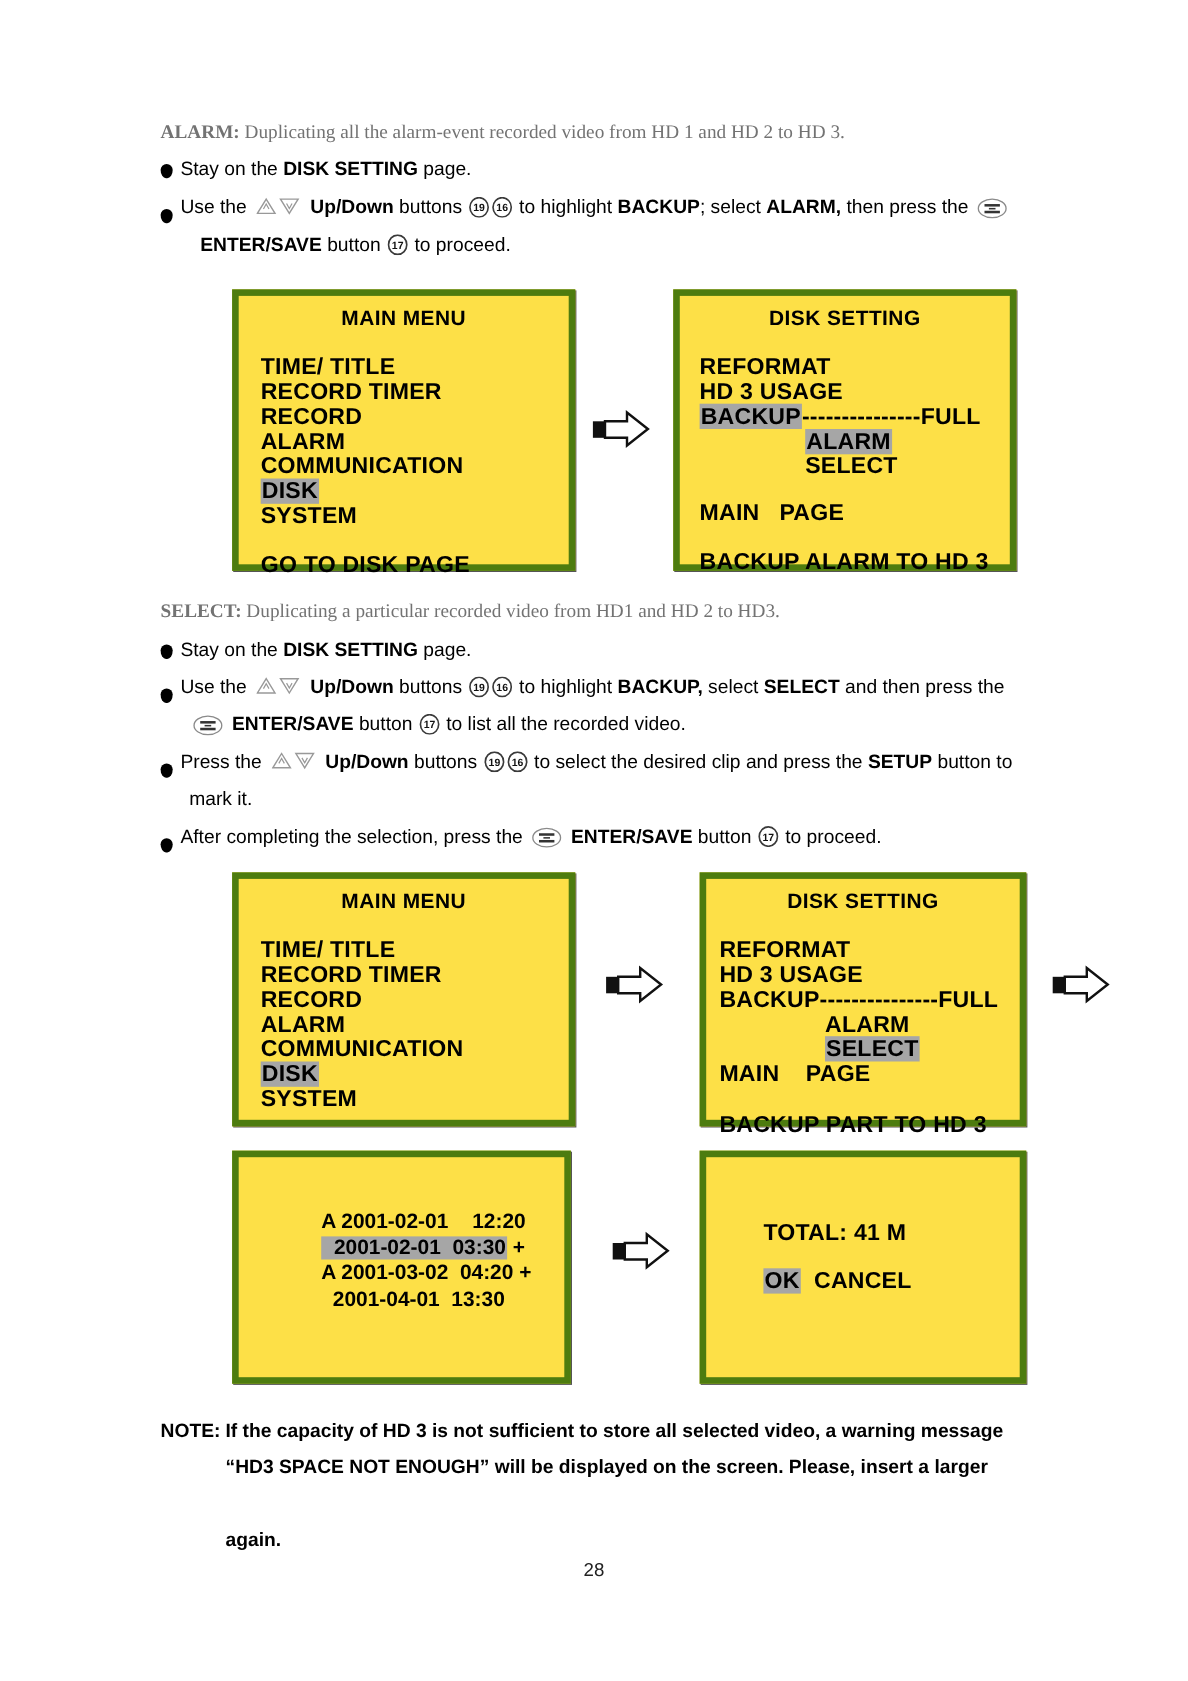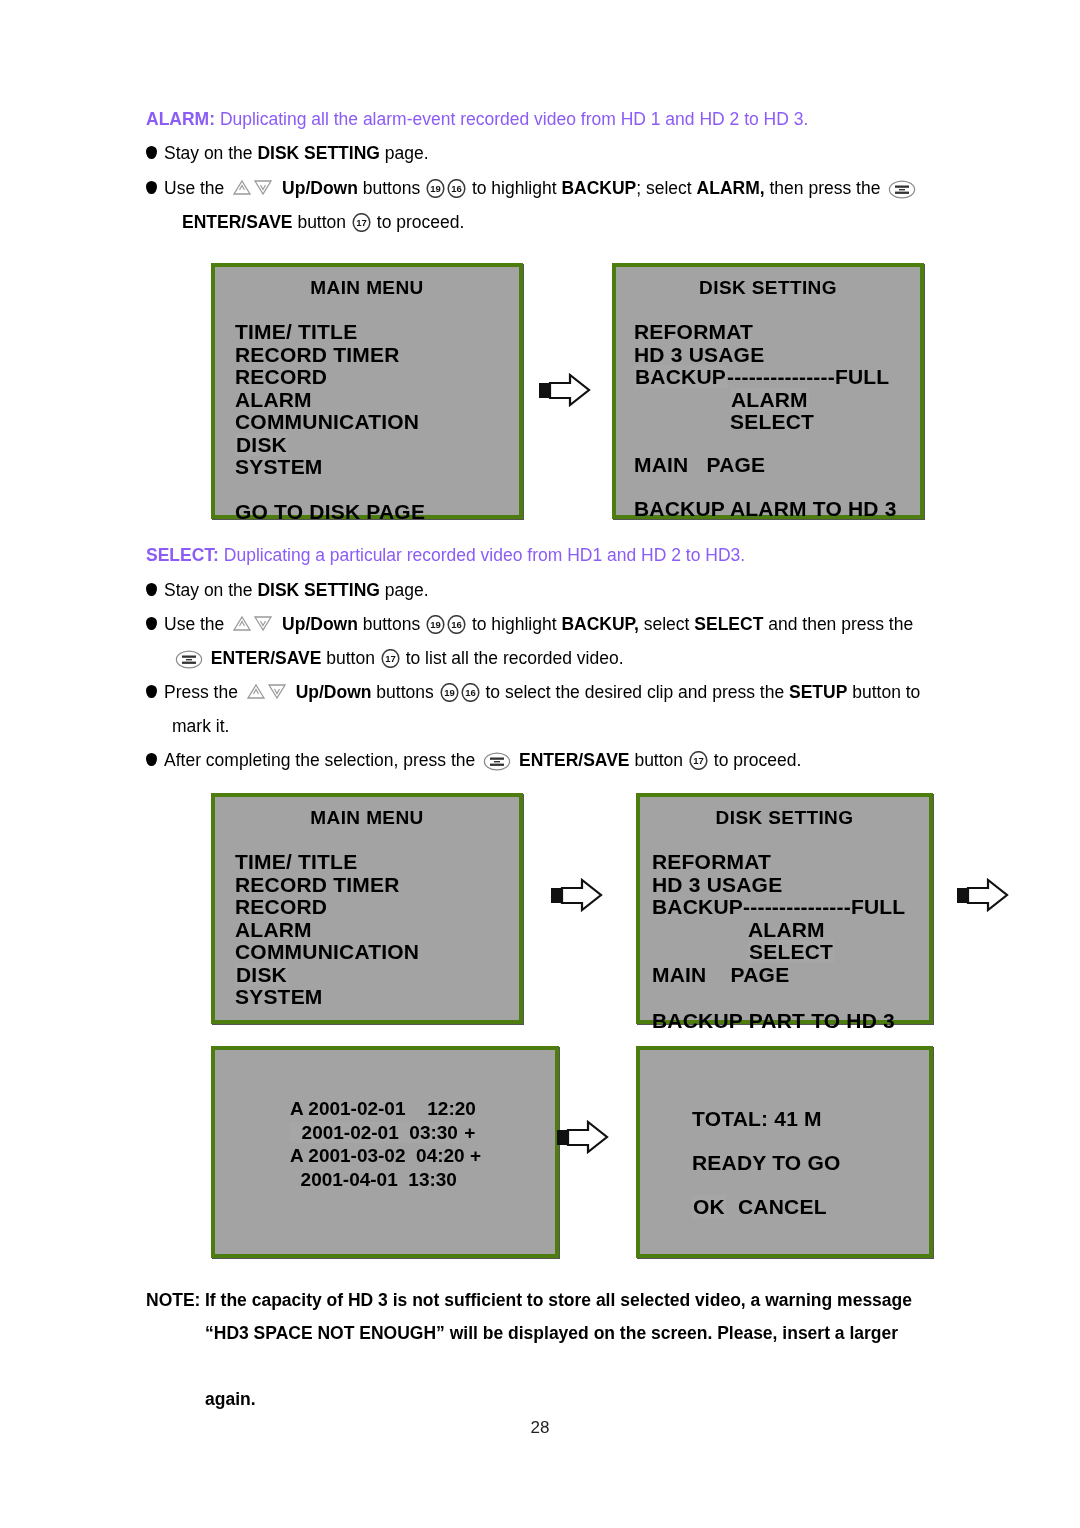--- a/index.html
+++ b/index.html
@@ -20,29 +20,30 @@
     left: 0; top: 0;
     width: 1080px;
     height: 1528px;
   }
 
   
   .para {
     position: absolute;
     font-size: 17.5px;
     line-height: 22px;
-    color: #8b5cf6;
+    color: #737373;
     white-space: nowrap;
+    font-family: Liberation Serif, serif;
   }
   .b { font-weight: bold; }
 
   .bullet-row {
     position: absolute;
     display: flex;
-    align-items: flex-start;
+    align-items: center;
     font-size: 17.5px;
     line-height: 24px;
     white-space: nowrap;
   }
   .bullet-dot {
     width: 11px;
     height: 13px;
     background: #000;
     border-radius: 50% 50% 45% 45% / 42% 42% 58% 58%;
     margin-right: 7px;
@@ -79,22 +80,22 @@
     vertical-align: -5px;
     width: 28px;
     height: 19px;
     margin: 0 3px;
     position: relative;
   }
 
   
   .osd {
     position: absolute;
-    border: 4px solid #4d7c0f;
-    background: #a3a3a3;
+    border: 6px solid #4d7c0f;
+    background: #fde047;
     box-sizing: border-box;
     box-shadow: 1px 1px 0 #555;
   }
   .osd-title {
     text-align: center;
     font-weight: bold;
     font-size: 19px;
     letter-spacing: 0.4px;
   }
   .osd-list {
@@ -320,40 +321,39 @@
     </div>
   </div>
 
   <div class="arrow" style="left:955px; top:875px;">
     <svg width="56" height="40" viewBox="0 0 56 40">
       <rect x="2" y="13" width="11" height="15" fill="#111"></rect>
       <polygon points="13,13 33,13 33,5 52,20 33,35 33,28 13,28" fill="#ffffff" stroke="#111" stroke-width="2.2" stroke-linejoin="miter"></polygon>
     </svg>
   </div>
 
-  <div class="osd" style="left:211px; top:1046px; width:348px; height:212px;">
+  <div class="osd" style="left:211px; top:1046px; width:308px; height:212px;">
     <div class="cliplist" style="left:75px; top:47px;">
       <div class="clip-row"><span>A</span> <span>2001-02-01</span>	&nbsp;&nbsp;<span>12:20</span> <span></span></div>
       <div class="clip-row"><span class="hl"><span> </span> <span>2001-02-01</span>&nbsp;&nbsp;<span>03:30</span></span> <span>+</span></div>
       <div class="clip-row"><span>A</span> <span>2001-03-02</span>&nbsp;&nbsp;<span>04:20</span> <span>+</span></div>
       <div class="clip-row"><span> </span> <span>2001-04-01</span>&nbsp;&nbsp;<span>13:30</span> <span></span></div>
     </div>
   </div>
 
   <div class="arrow" style="left:555px; top:1117px;">
     <svg width="56" height="40" viewBox="0 0 56 40">
       <rect x="2" y="13" width="11" height="15" fill="#111"></rect>
       <polygon points="13,13 33,13 33,5 52,20 33,35 33,28 13,28" fill="#ffffff" stroke="#111" stroke-width="2.2" stroke-linejoin="miter"></polygon>
     </svg>
   </div>
 
   <div class="osd" style="left:636px; top:1046px; width:297px; height:212px;">
     <div class="osd-list" style="margin-top:47px; margin-left:52px; line-height:44px;">
       <div class="osd-line">TOTAL: 41 M</div>
-      <div class="osd-line">READY TO GO</div>
       <div class="osd-line"><span class="hl">OK</span>&nbsp;&nbsp;<span>CANCEL</span></div>
     </div>
   </div>
 
   <div class="note" style="left:146px; top:1284px;">NOTE:</div>
   <div class="note" style="left:205px; top:1284px;">If the capacity of HD 3 is not sufficient to store all selected video, a warning message</div>
   <div class="note" style="left:205px; top:1317px;">“HD3 SPACE NOT ENOUGH” will be displayed on the screen. Please, insert a larger</div>
   <div class="note" style="left:205px; top:1383px;">again.</div>
 
   <div class="pagenum" style="left:0; top:1418px;">28</div>

